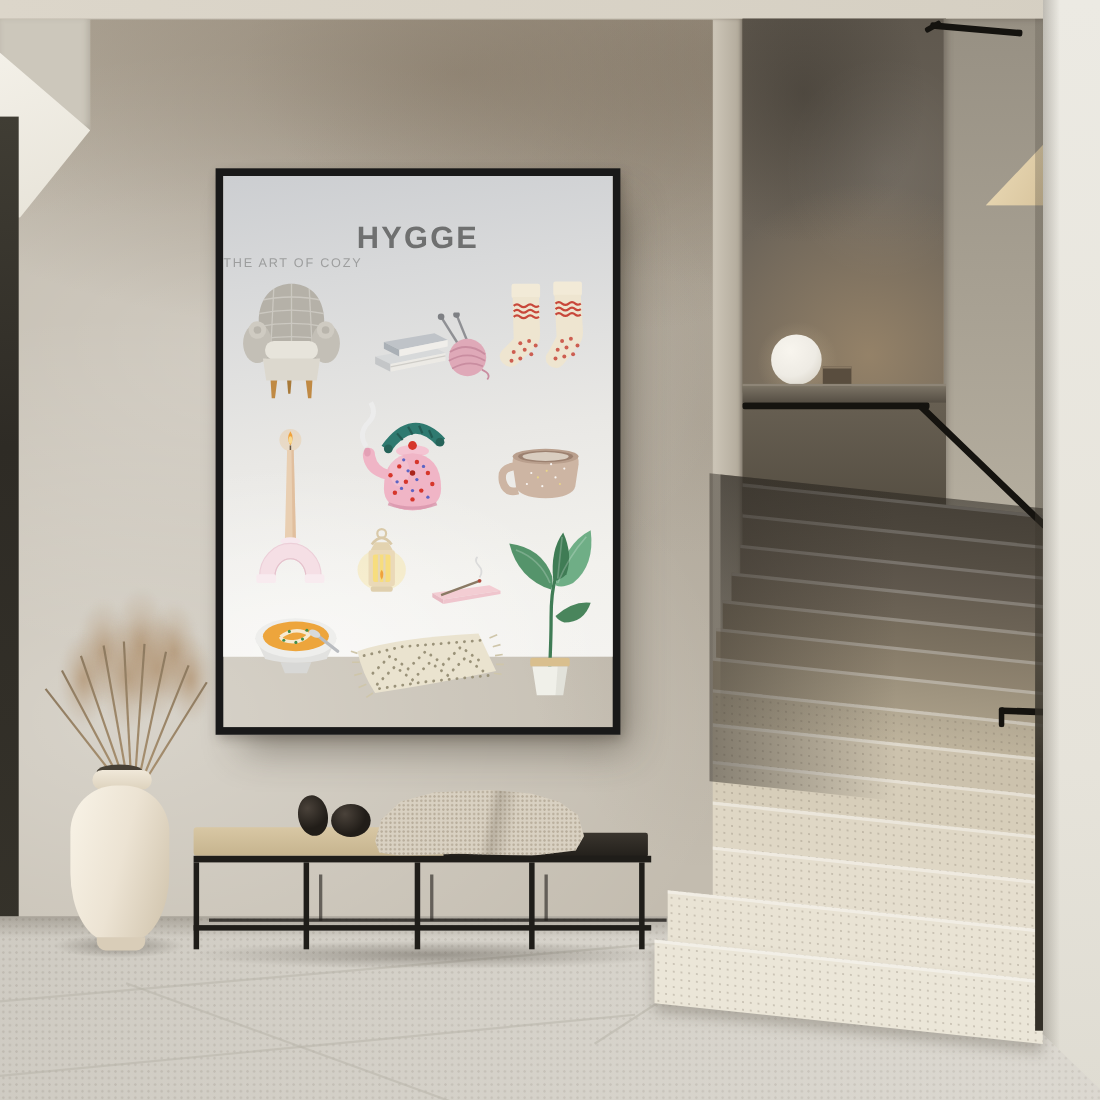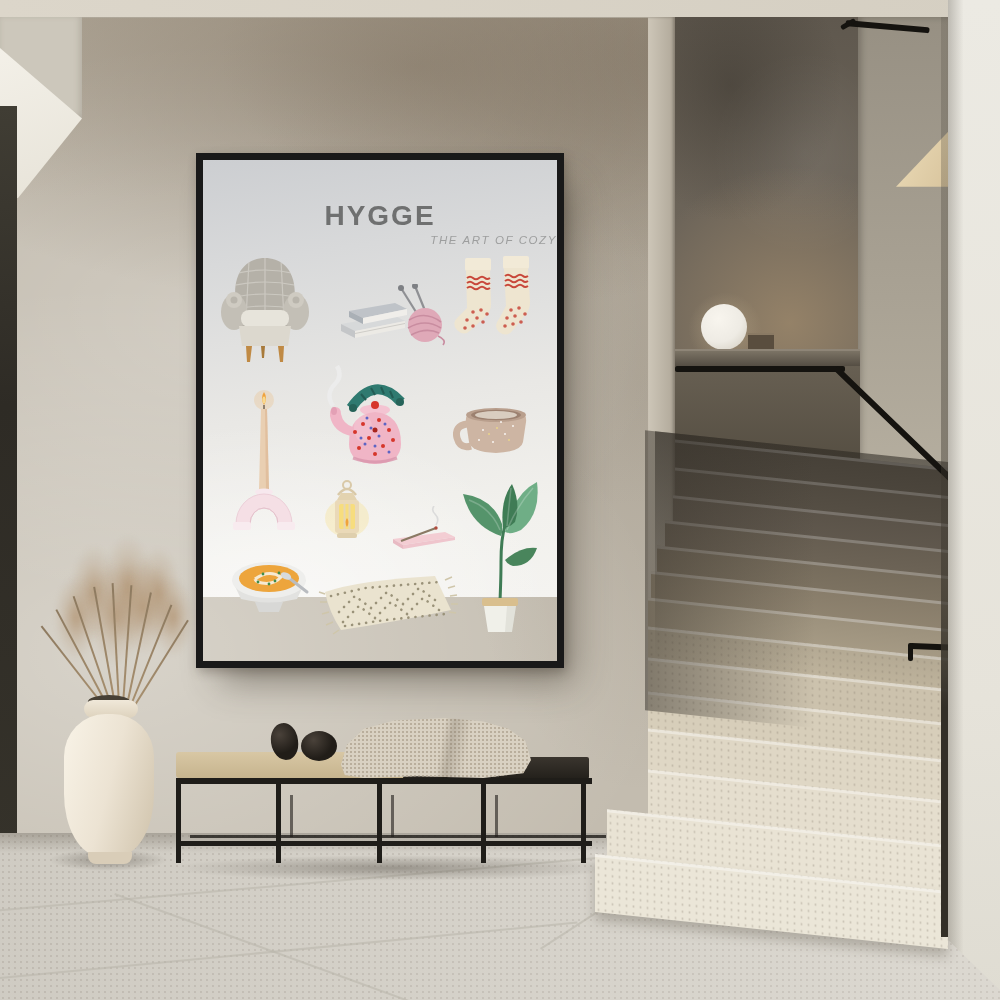--- a/index.html
+++ b/index.html
@@ -78,22 +78,22 @@
 
   
   .poster{left:196px;top:153px;width:354px;height:501px;border:7px solid var(--poster-frame,#191919);
     box-shadow:16px 22px 34px -8px rgba(55,48,38,.45), 2px 4px 10px rgba(55,48,38,.3);}
   .print{position:absolute;left:0;top:0;width:354px;height:437px;
     background-image:
       radial-gradient(ellipse 80% 40% at 20% 100%, rgba(255,255,255,.5), transparent),
       linear-gradient(172deg,var(--print-top,#ccced1) 0%,#d8d9da 22%,#e9e8e5 55%,#f2f1ed 82%,var(--print-bottom,#f4f3f0) 100%);}
   .p-title{position:absolute;left:0;top:40px;width:100%;text-align:center;
     font-size:28px;font-weight:700;letter-spacing:2px;color:var(--title-gray,#6f7070);}
-  .p-sub{position:absolute;left:0;top:74px;width:100%;text-align:right;
-    font-size:11.5px;letter-spacing:1.6px;color:var(--subtitle-gray,#9d9e9e);font-style:italic;}
+  .p-sub{position:absolute;left:0;top:74px;width:100%;text-align:left;
+    font-size:11.5px;letter-spacing:1.6px;color:var(--subtitle-gray,#9d9e9e);}
   .illo{position:absolute;}
   .illo svg{display:block;width:100%;height:100%;}
 
   
   .bench{left:170px;top:695px;width:440px;height:180px;}
   .bench .cushion{position:absolute;left:6px;top:57px;width:230px;height:26px;border-radius:3px;
     background:linear-gradient(var(--bench-cushion,#d8c7a4),#c6b48e);}
   .bench .woodtop{position:absolute;left:233px;top:62px;width:186px;height:22px;
     background:linear-gradient(#3a352e,var(--bench-wood,#23201b));border-radius:2px;}
   .blanket{position:absolute;left:171px;top:23px;width:190px;height:60px;

